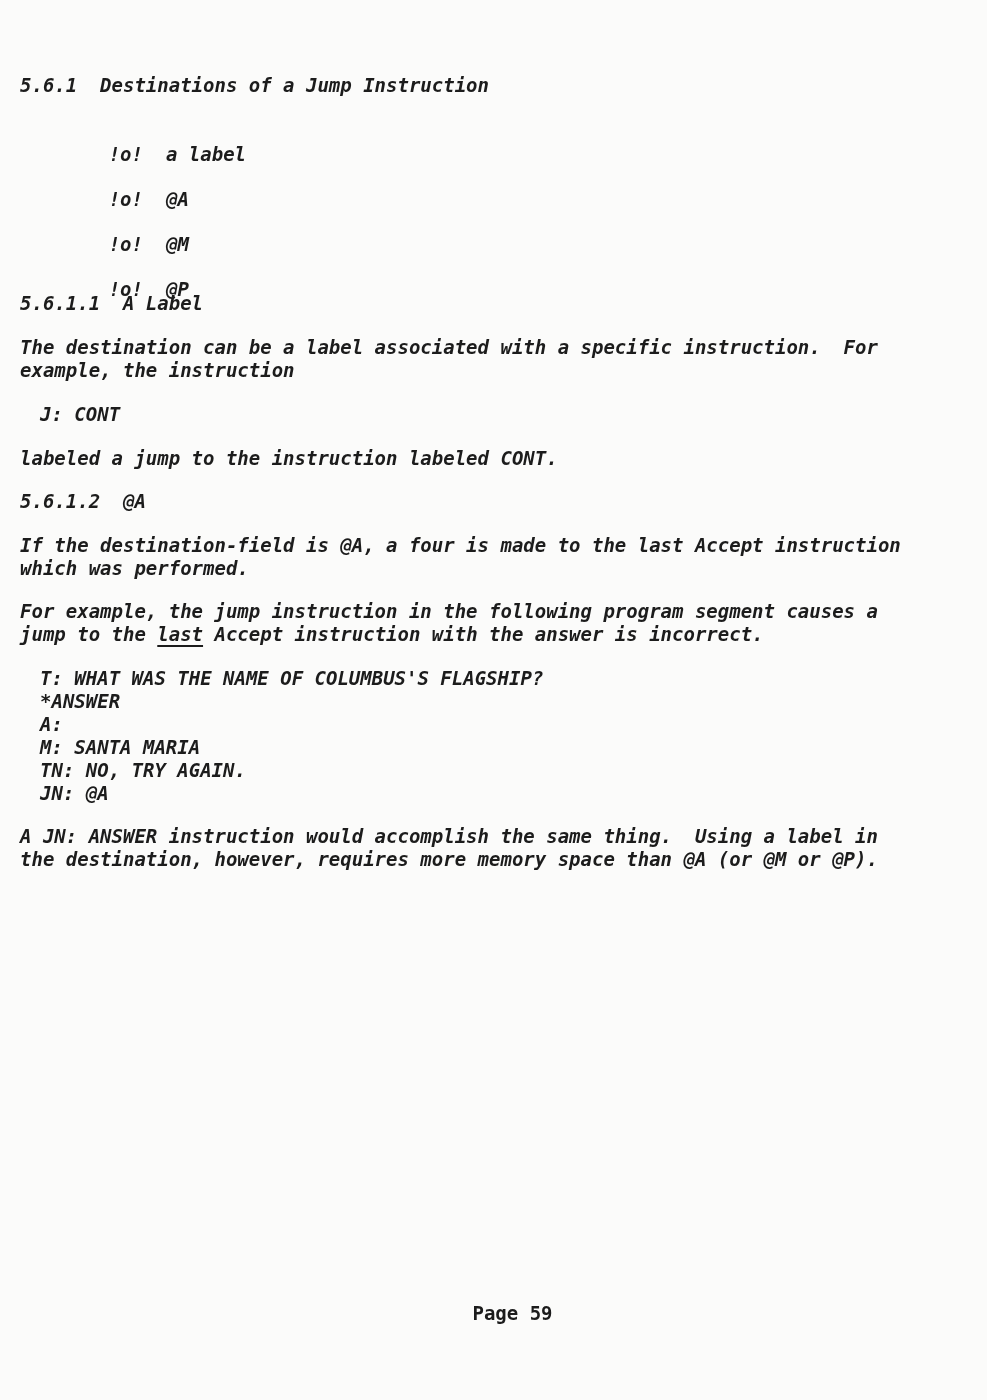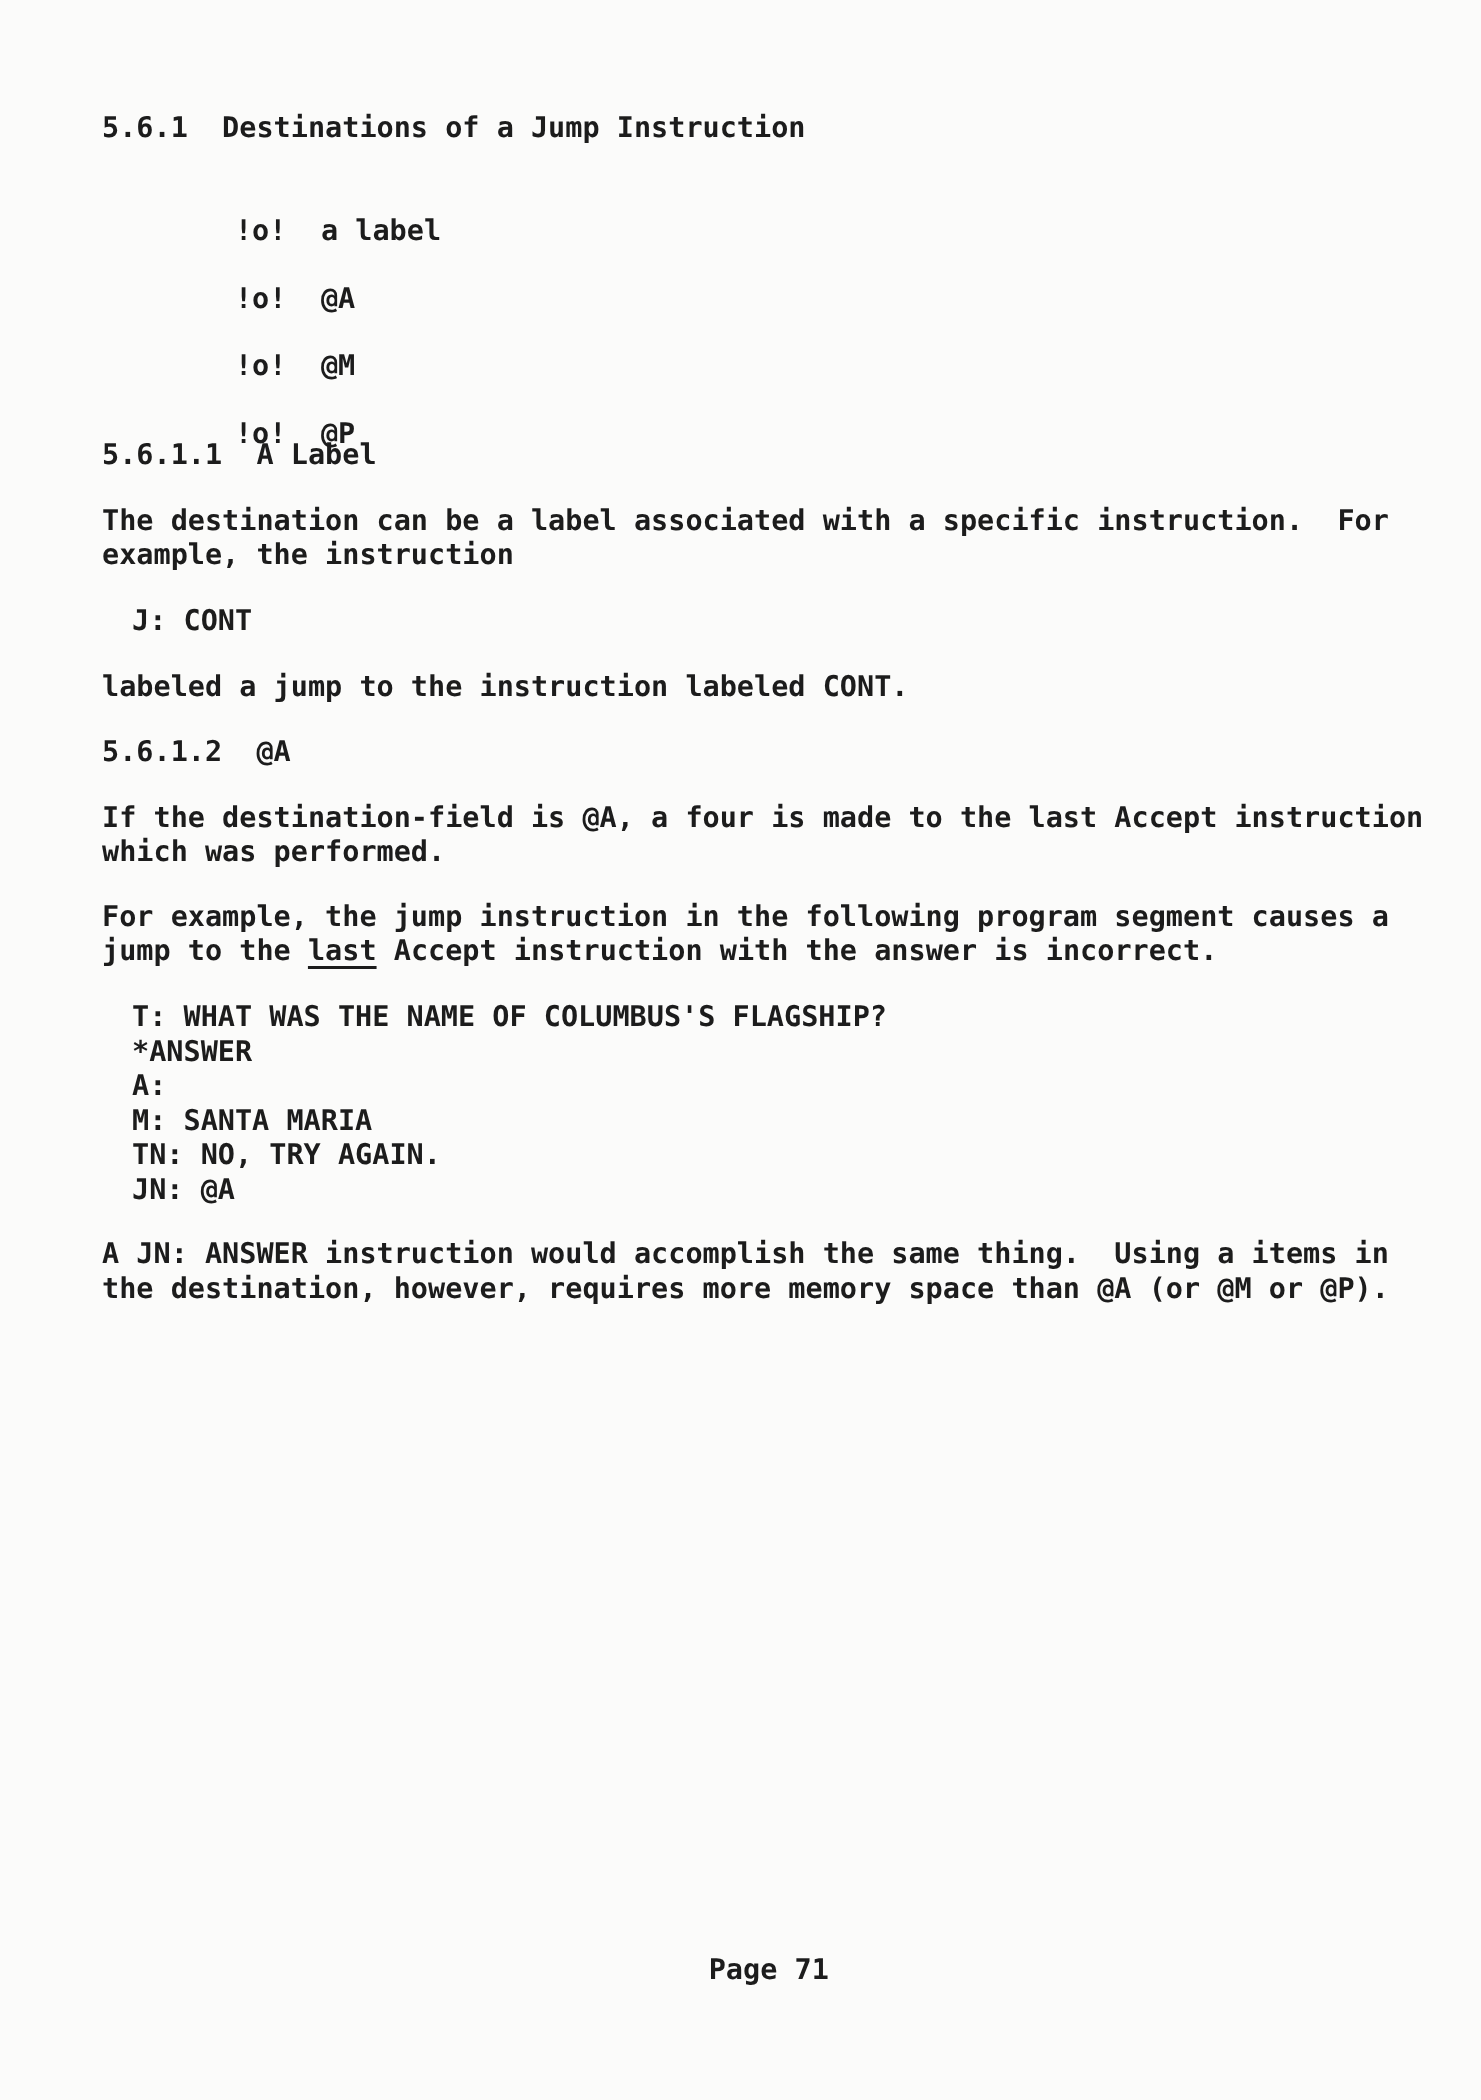--- a/index.html
+++ b/index.html
@@ -10,21 +10,22 @@
     color:#1c1c1c;
     font-family:"DejaVu Sans Mono", monospace;
     font-weight:bold;
     font-size:19px;
     line-height:23px;
     overflow:hidden;
   }
   .page {
     position:absolute;
     inset:0;
-    padding:74px 40px 0 68px;
+    padding:74px 40px 0 20px;
+    font-style:italic;
   }
   .line { white-space:pre; height:23px; }
   .indent { margin-left:20px; }
   .mt1 { margin-top:21px; }   
   .mt1b { margin-top:20px; }
   .mt1c { margin-top:14px; }
   .bullet-list { margin-top:23px; }
   .bullet + .bullet { margin-top:22px; }
   .bullet-marker { display:inline-block; margin-right:23px; }
   .uline {
@@ -91,19 +92,19 @@
   <div class="indent mt1">
     <div class="line">T: WHAT WAS THE NAME OF COLUMBUS'S FLAGSHIP?</div>
     <div class="line">*ANSWER</div>
     <div class="line">A:</div>
     <div class="line">M: SANTA MARIA</div>
     <div class="line">TN: NO, TRY AGAIN.</div>
     <div class="line">JN: @A</div>
   </div>
 
   <div class="mt1b">
-    <div class="line">A JN: ANSWER instruction would accomplish the same thing.  Using a items in</div>
+    <div class="line">A JN: ANSWER instruction would accomplish the same thing.  Using a label in</div>
     <div class="line">the destination, however, requires more memory space than @A (or @M or @P).</div>
   </div>
 
 </div>
 
-<div class="footer">Page 71</div>
+<div class="footer">Page 59</div>
 
 </body></html>

